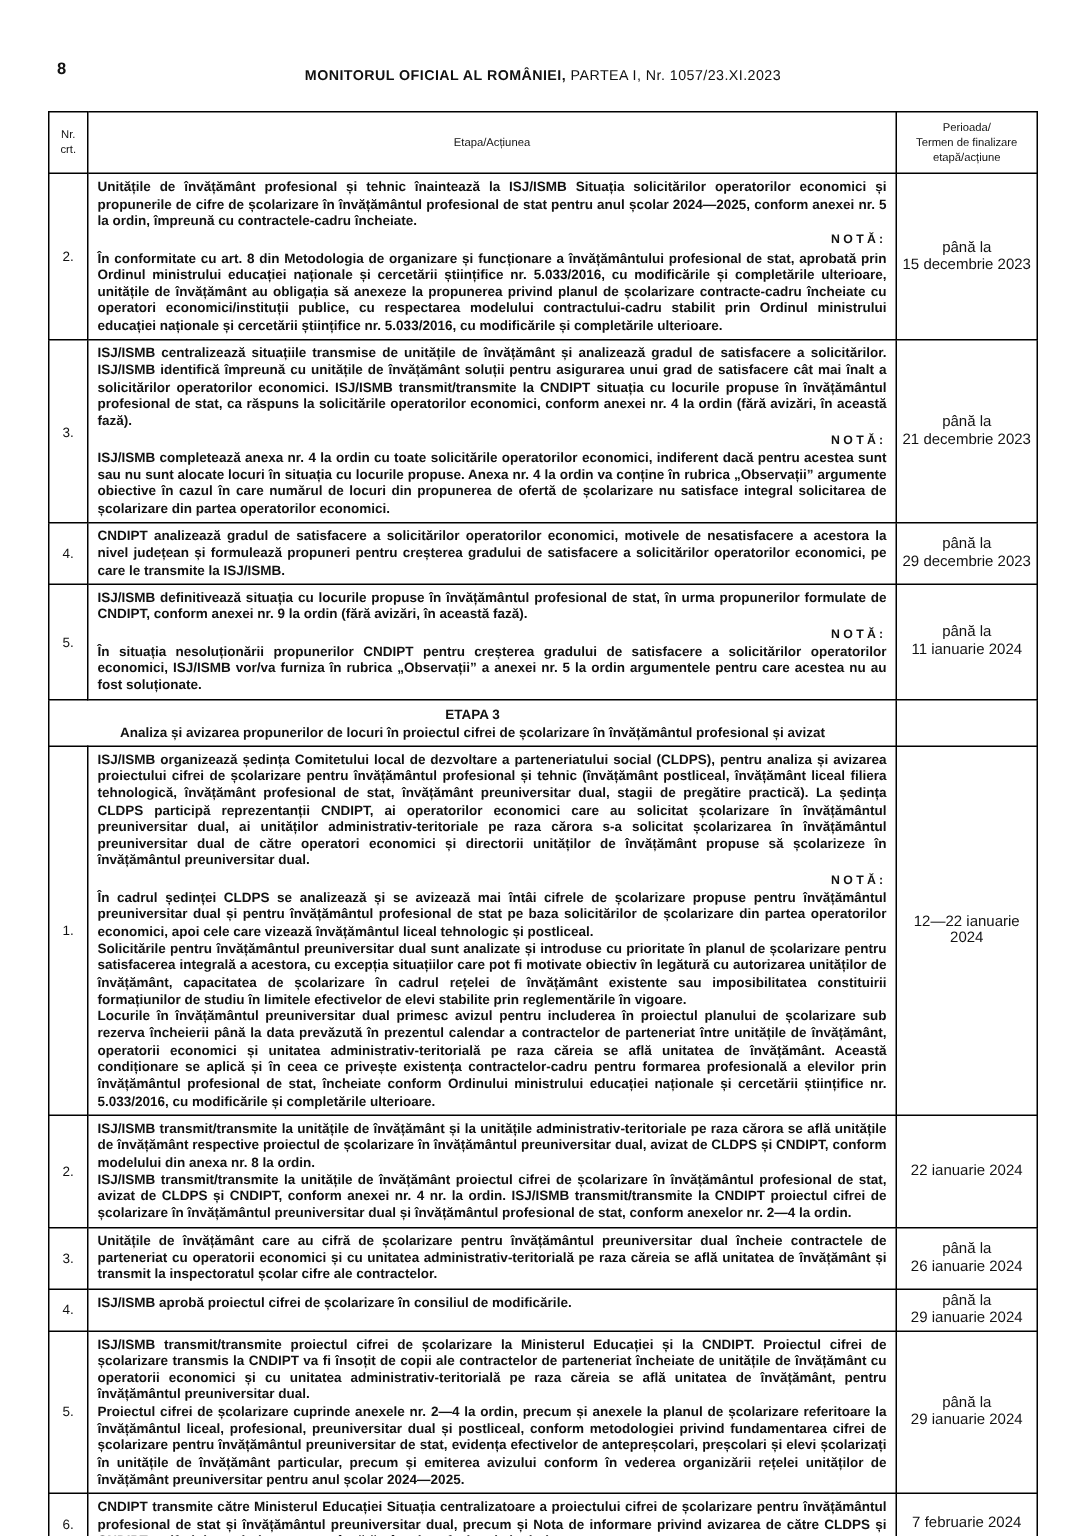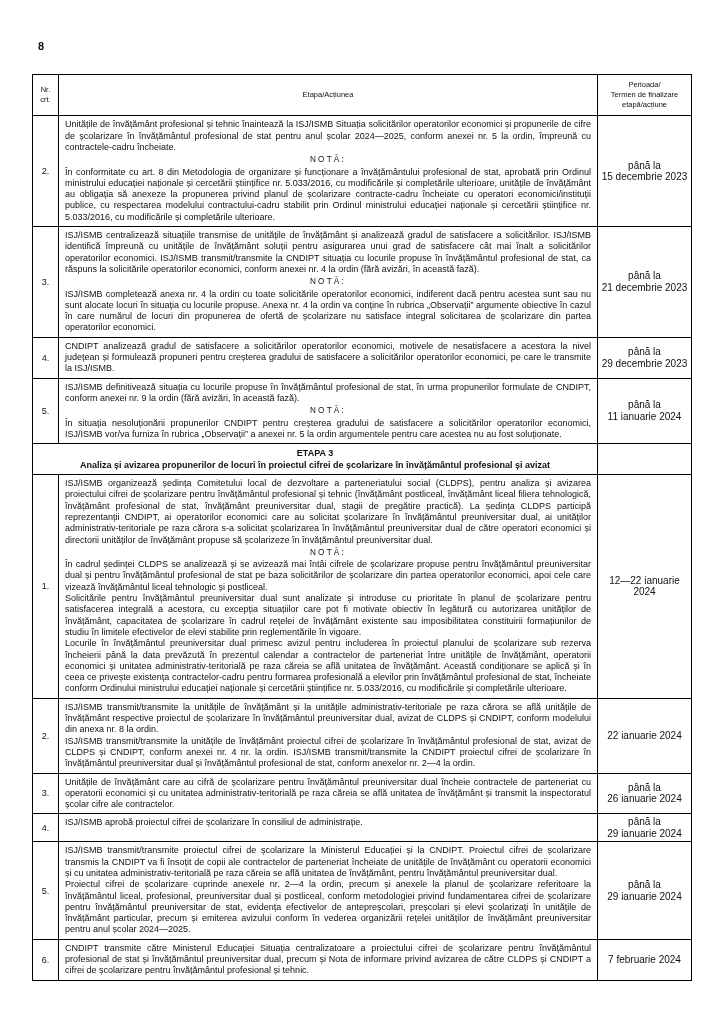--- a/index.html
+++ b/index.html
@@ -35,29 +35,30 @@
 
   td.num-cell {
     text-align: center;
     vertical-align: middle;
     font-size: 9px;
     padding: 2px;
   }
   td.etapa-cell {
     vertical-align: top;
     padding: 3px 6px 3px 6px;
+    font-weight: bold;
   }
   td.etapa-cell p {
     margin: 0;
     font-size: 9px;
     line-height: 11.3px;
     text-align: justify;
   }
   td.etapa-cell p.nota {
-    text-align: center;
+    text-align: right;
     font-size: 8.2px;
     letter-spacing: 2.2px;
     margin: 1px 0 1px 0;
   }
   td.deadline-cell {
     text-align: center;
     vertical-align: middle;
     font-size: 10px;
     line-height: 11.5px;
     padding: 2px 3px;
@@ -72,20 +73,21 @@
     vertical-align: middle;
   }
   .stage-title, .stage-subtitle { display: block; text-align: center; }
 </style>
 </head>
 <body>
 
 <div class="page">
   <div class="page-header">
     <span class="page-number">8</span>
+    <span class="gazette-title"><span class="bold">MONITORUL OFICIAL AL ROMÂNIEI,</span><span> PARTEA I, Nr. 1057/23.XI.2023</span></span>
   </div>
 
   <table>
     <colgroup>
       <col class="col-num">
       <col class="col-etapa">
       <col class="col-deadline">
     </colgroup>
     <thead>
       <tr>
@@ -167,21 +169,21 @@
           <td class="num-cell">3.</td>
           <td class="etapa-cell">
             <p class="para">Unitățile de învățământ care au cifră de școlarizare pentru învățământul preuniversitar dual încheie contractele de parteneriat cu operatorii economici și cu unitatea administrativ-teritorială pe raza căreia se află unitatea de învățământ și transmit la inspectoratul școlar cifre ale contractelor.</p>
           </td>
           <td class="deadline-cell">până la
 26 ianuarie 2024</td>
         </tr>
         <tr class="item-row">
           <td class="num-cell">4.</td>
           <td class="etapa-cell">
-            <p class="para">ISJ/ISMB aprobă proiectul cifrei de școlarizare în consiliul de administrație.</p>
+            <p class="para">ISJ/ISMB aprobă proiectul cifrei de școlarizare în consiliul de modificările.</p>
           </td>
           <td class="deadline-cell">până la
 29 ianuarie 2024</td>
         </tr>
         <tr class="item-row">
           <td class="num-cell">5.</td>
           <td class="etapa-cell">
             <p class="para">ISJ/ISMB transmit/transmite proiectul cifrei de școlarizare la Ministerul Educației și la CNDIPT. Proiectul cifrei de școlarizare transmis la CNDIPT va fi însoțit de copii ale contractelor de parteneriat încheiate de unitățile de învățământ cu operatorii economici și cu unitatea administrativ-teritorială pe raza căreia se află unitatea de învățământ, pentru învățământul preuniversitar dual.</p>
             <p class="para">Proiectul cifrei de școlarizare cuprinde anexele nr. 2—4 la ordin, precum și anexele la planul de școlarizare referitoare la învățământul liceal, profesional, preuniversitar dual și postliceal, conform metodologiei privind fundamentarea cifrei de școlarizare pentru învățământul preuniversitar de stat, evidența efectivelor de antepreșcolari, preșcolari și elevi școlarizați în unitățile de învățământ particular, precum și emiterea avizului conform în vederea organizării rețelei unităților de învățământ preuniversitar pentru anul școlar 2024—2025.</p>
           </td>

